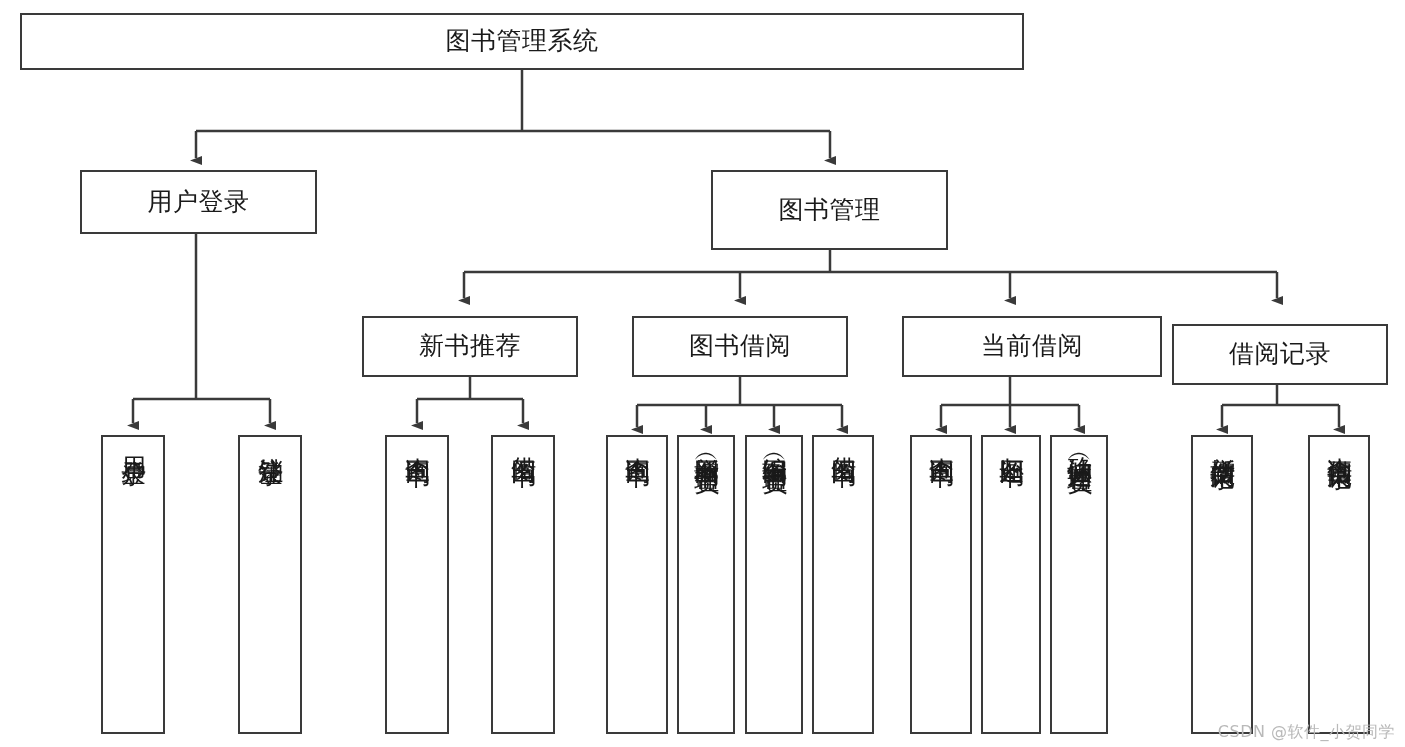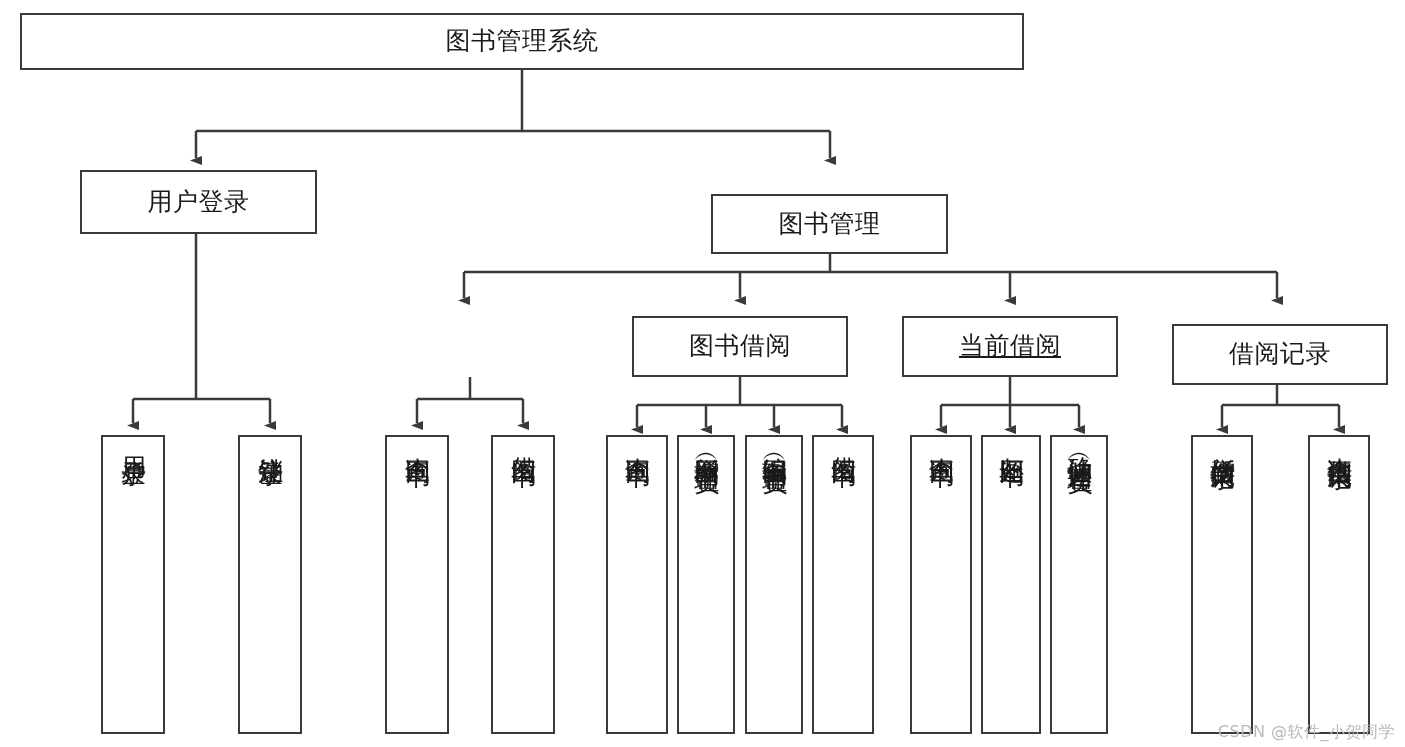--- a/index.html
+++ b/index.html
@@ -131,28 +131,31 @@
     </g>
   </svg>
 
   <div class="node horiz root" style="left:20px; top:13px; width:1004px; height:57px;">
     <span class="node-label">图书管理系统</span>
   </div>
 
   <div class="node horiz" style="left:80px; top:170px; width:237px; height:64px;">
     <span class="node-label">用户登录</span>
   </div>
-  <div class="node horiz" style="left:711px; top:170px; width:237px; height:60px;margin-top:24px;">
+  <div class="node horiz" style="left:711px; top:170px; width:237px; height:80px;">
     <span class="node-label">图书管理</span>
   </div>
 
+  <div class="node horiz" style="left:362px; top:316px; width:216px; height:61px;">
+    <span class="node-label">新书推荐</span>
+  </div>
   <div class="node horiz" style="left:632px; top:316px; width:216px; height:61px;">
     <span class="node-label">图书借阅</span>
   </div>
-  <div class="node horiz" style="left:902px; top:316px; width:216px; height:61px;text-decoration:underline;">
+  <div class="node horiz" style="left:902px; top:316px; width:260px; height:61px;">
     <span class="node-label">当前借阅</span>
   </div>
   <div class="node horiz" style="left:1172px; top:324px; width:216px; height:61px;">
     <span class="node-label">借阅记录</span>
   </div>
 
   <div class="node vert" style="left:101px; top:435px; width:64px; height:299px;">
     <span class="node-label">用户登录</span>
   </div>
   <div class="node vert" style="left:238px; top:435px; width:64px; height:299px;">

